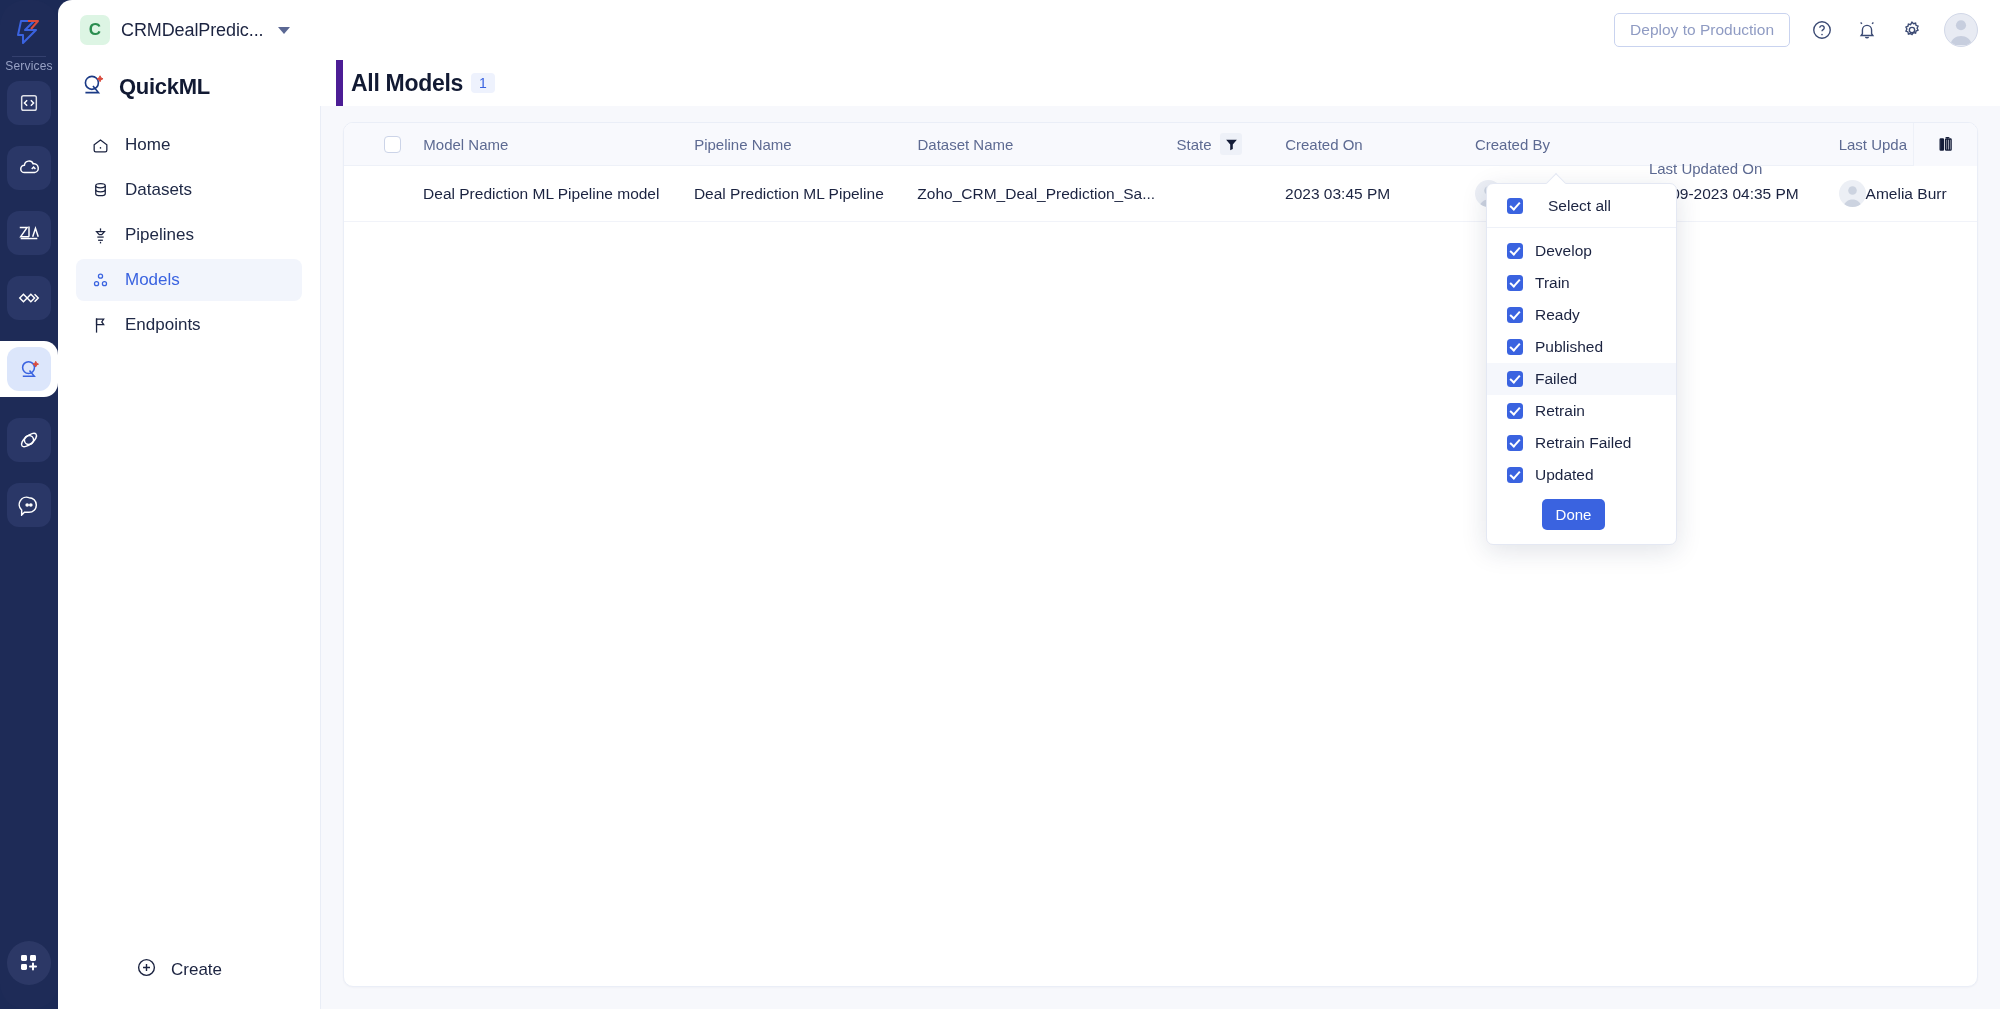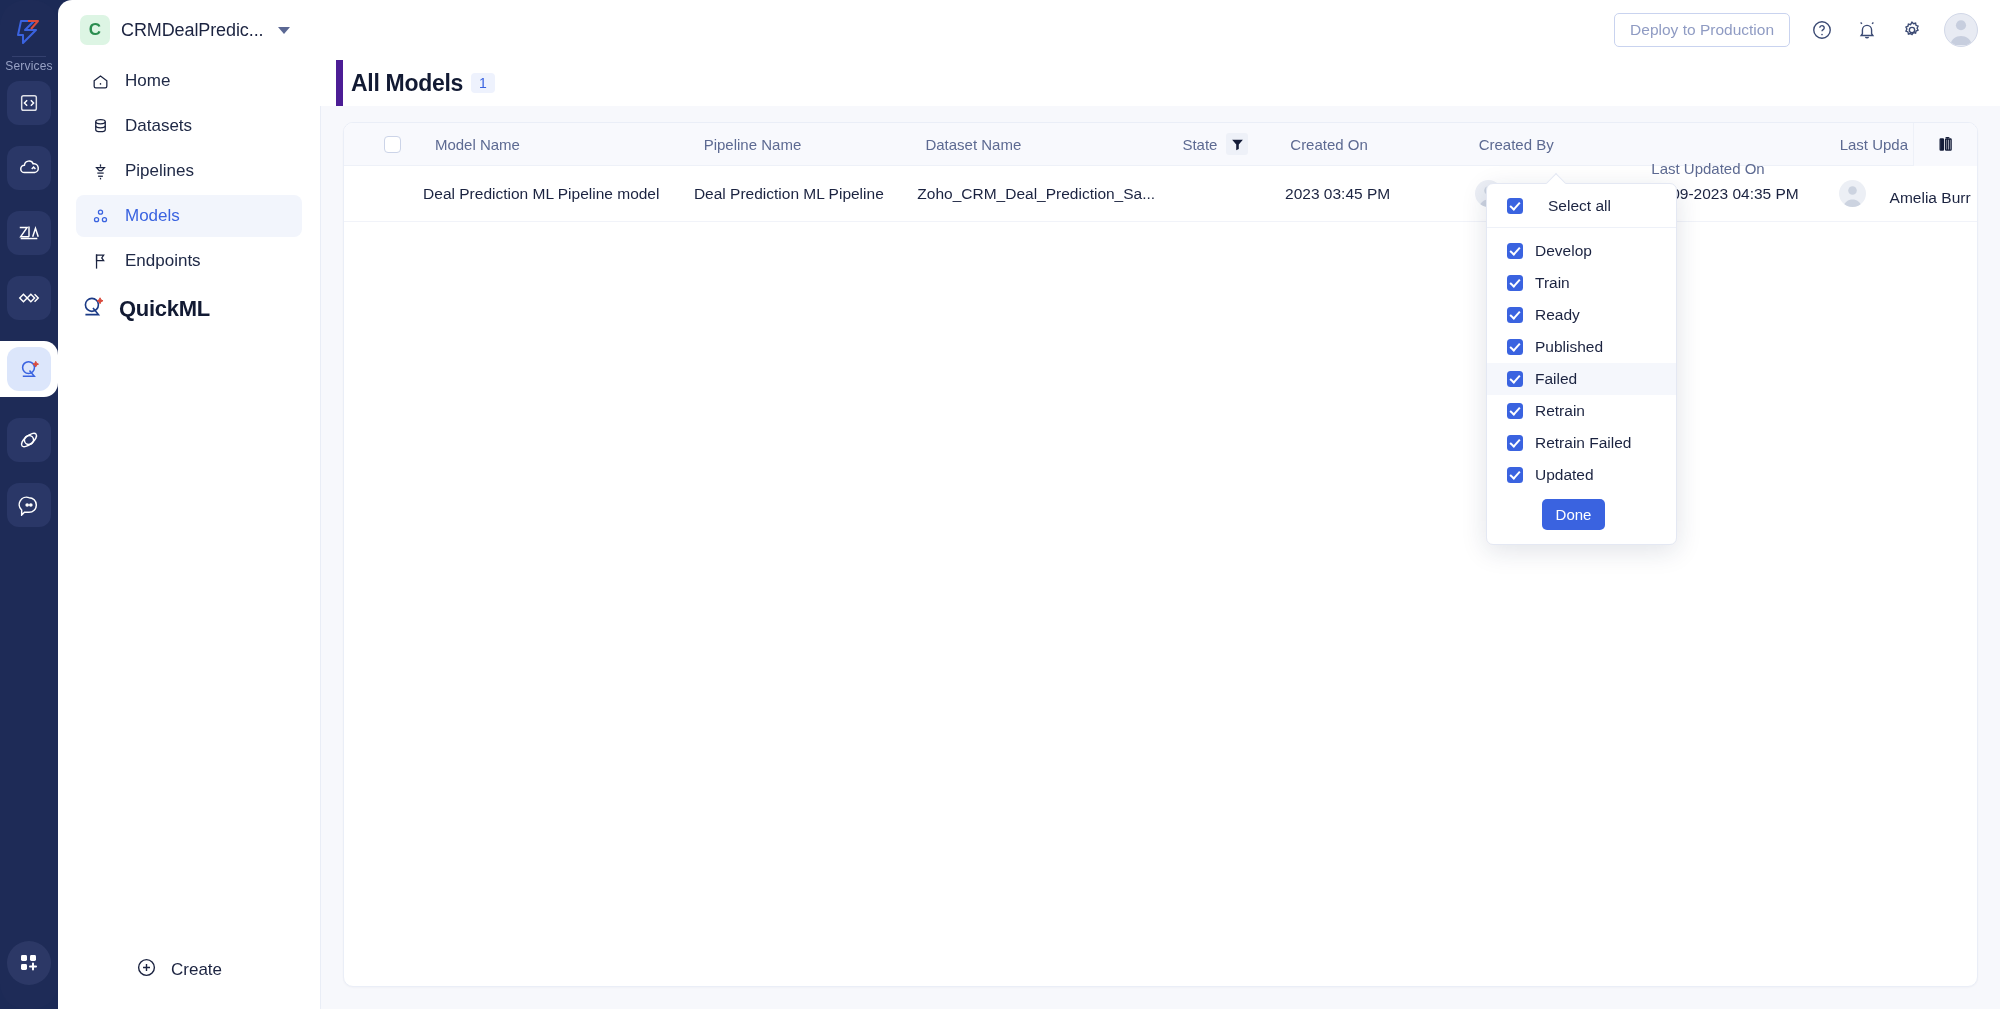--- a/index.html
+++ b/index.html
@@ -133,21 +133,21 @@
   }
   .th {
     font-size: 15px; color: #5d6a92; display: flex; align-items: center; gap: 9px;
     white-space: nowrap; overflow: hidden;
   }
   #th-checkbox-cell { width: 80px; display: flex; align-items: center; justify-content: flex-end; padding-right: 22px; }
   .hdr-checkbox {
     width: 17px; height: 17px; border: 1.6px solid #ccd4e8;
     border-radius: 4px; background: #fff; cursor: pointer;
   }
-  #th-model    { width: 274px; margin-left: 12px; }
+  #th-model    { width: 274px; }
   #th-pipeline { width: 226px; }
   #th-dataset  { width: 262px; }
   #th-state    { width: 110px; }
   #th-created-on { width: 192px; text-align: center; }
   #th-created-by { width: 176px; }
   #th-updated-on { width: 192px; margin-top: 48px; }
   #th-updated-by { width: 140px; }
   #filter-icon-btn {
     width: 22px; height: 22px; display: flex; align-items: center; justify-content: center;
     background: #eef1f8; border-radius: 3px; cursor: pointer;
@@ -161,21 +161,21 @@
   .tr { height: 56px; display: flex; align-items: center; border-bottom: 1px solid #f1f3f9; }
   .td { font-size: 15.5px; color: #1b2340; white-space: nowrap; overflow: hidden; display:flex; align-items:center; }
   #td-checkbox-cell { width: 80px; }
   #td-model    { width: 274px; }
   #td-pipeline { width: 226px; }
   #td-dataset  { width: 262px; }
   #td-state    { width: 110px; }
   #td-created-on { width: 192px; }
   #td-created-by { width: 176px; gap: 12px; }
   #td-updated-on { width: 192px; }
-  #td-updated-by { width: 140px; gap: 24px; align-items: flex-end; }
+  #td-updated-by { width: 140px; gap: 0; }
   .row-avatar {
     width: 27px; height: 27px; border-radius: 50%; background: #eceff5;
     flex: none; overflow: hidden; display: flex; align-items: flex-end; justify-content: center;
   }
 
   
   #filter-dropdown {
     position: absolute; left: 1166px; top: 183px;
     width: 191px;
     background: #ffffff; border: 1px solid #e4e8f3; border-radius: 7px;
@@ -290,20 +290,31 @@
     </div>
   </div>
 </div>
 
 <div id="left-panel">
 
   <div id="workspace-bar">
     <div id="workspace-badge">C</div>
     <div id="workspace-name">CRMDealPredic...</div>
     <div id="workspace-caret"></div>
+  </div>
+
+  <div id="brand-row">
+    <span>
+      <svg width="26" height="26" viewBox="0 0 24 24" fill="none" stroke="#1b3a86" stroke-width="1.5">
+        <circle cx="11" cy="10" r="6"></circle>
+        <path d="M5 19h12l-5-6"></path>
+        <path d="M18.5 3.5l.85 1.9 1.9.85-1.9.85-.85 1.9-.85-1.9-1.9-.85 1.9-.85z" fill="#d94a3d" stroke="#d94a3d" stroke-width=".9"></path>
+      </svg>
+    </span>
+    <span id="brand-name">QuickML</span>
   </div>
 
   <div id="nav-list">
 
     <div class="nav-item">
       <span class="nav-icon">
         <svg width="19" height="19" viewBox="0 0 24 24" fill="none" stroke="#1b2340" stroke-width="1.6">
           <path d="M4 11l8-6 8 6v7a2 2 0 01-2 2H6a2 2 0 01-2-2z"></path>
           <circle cx="12" cy="15" r="1" fill="#1b2340" stroke="none"></circle>
         </svg>
@@ -349,31 +360,20 @@
     <div class="nav-item">
       <span class="nav-icon">
         <svg width="19" height="19" viewBox="0 0 24 24" fill="none" stroke="#1b2340" stroke-width="1.6">
           <path d="M7 3v18"></path>
           <path d="M7 4h9l-2.4 3.5L16 11H7z"></path>
         </svg>
       </span>
       <span>Endpoints</span>
     </div>
 
-  </div>
-
-  <div id="brand-row">
-    <span>
-      <svg width="26" height="26" viewBox="0 0 24 24" fill="none" stroke="#1b3a86" stroke-width="1.5">
-        <circle cx="11" cy="10" r="6"></circle>
-        <path d="M5 19h12l-5-6"></path>
-        <path d="M18.5 3.5l.85 1.9 1.9.85-1.9.85-.85 1.9-.85-1.9-1.9-.85 1.9-.85z" fill="#d94a3d" stroke="#d94a3d" stroke-width=".9"></path>
-      </svg>
-    </span>
-    <span id="brand-name">QuickML</span>
   </div>
 
   <div id="create-row">
     <span>
       <svg width="21" height="21" viewBox="0 0 24 24" fill="none" stroke="#1b2340" stroke-width="1.6">
         <circle cx="12" cy="12" r="9"></circle>
         <path d="M12 8v8M8 12h8"></path>
       </svg>
     </span>
     <span>Create</span>

